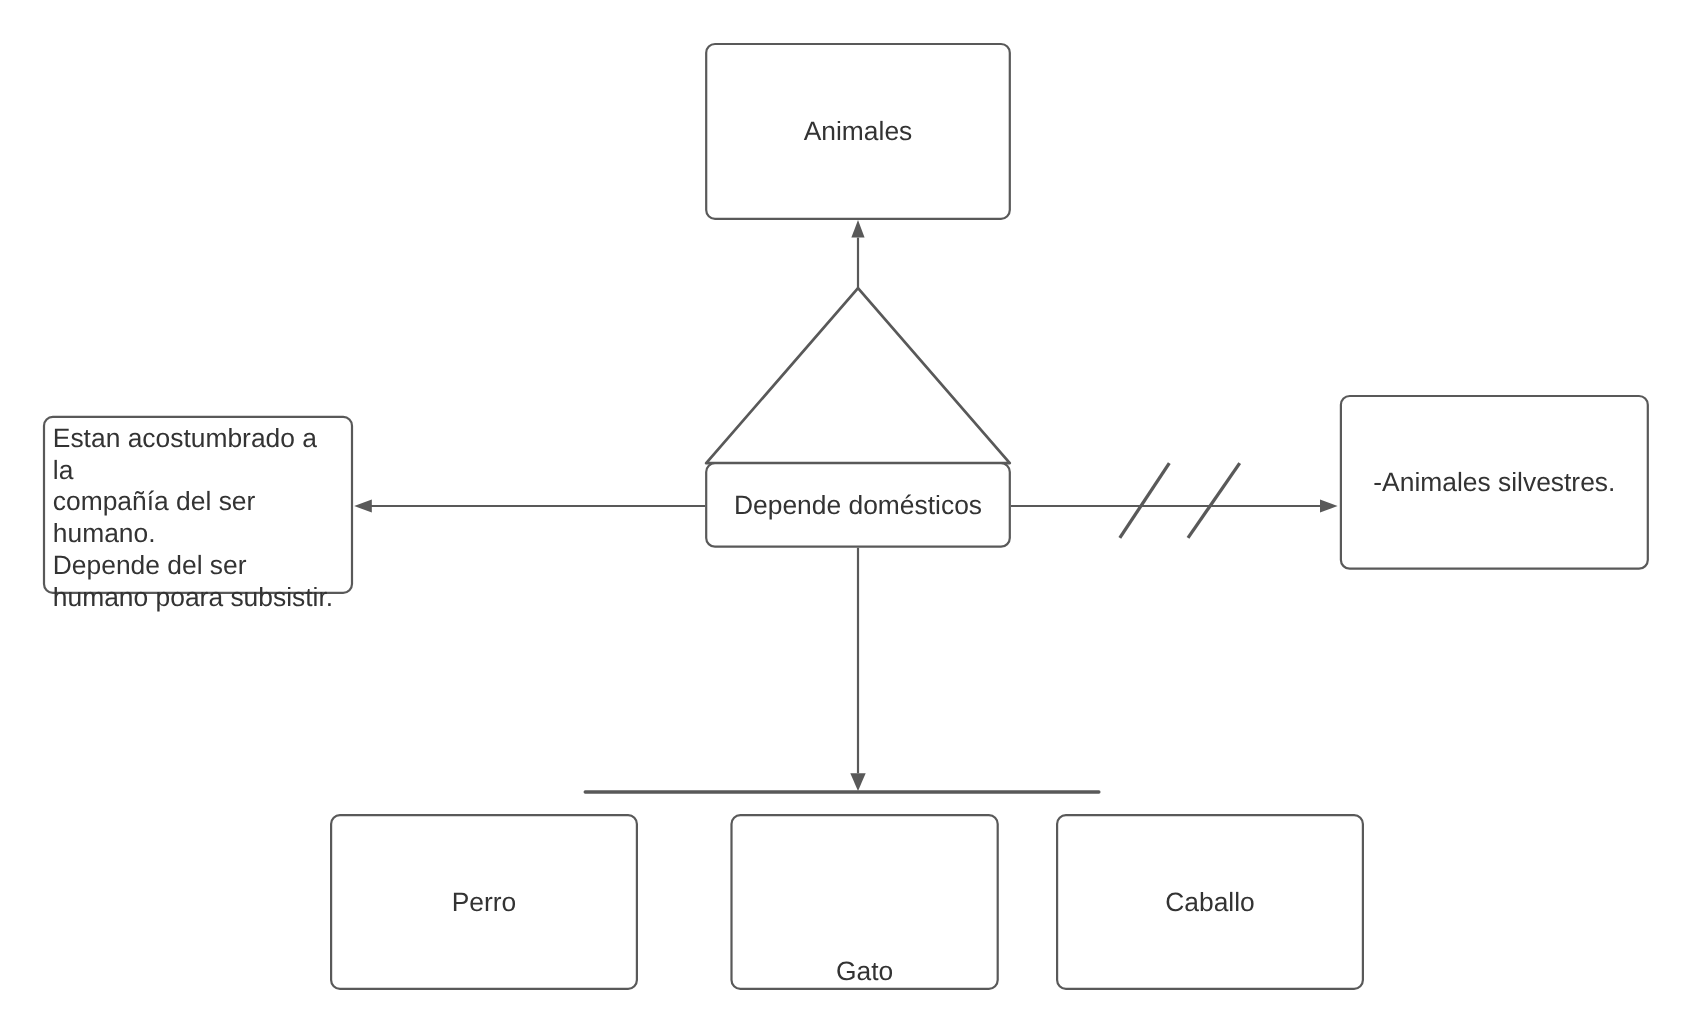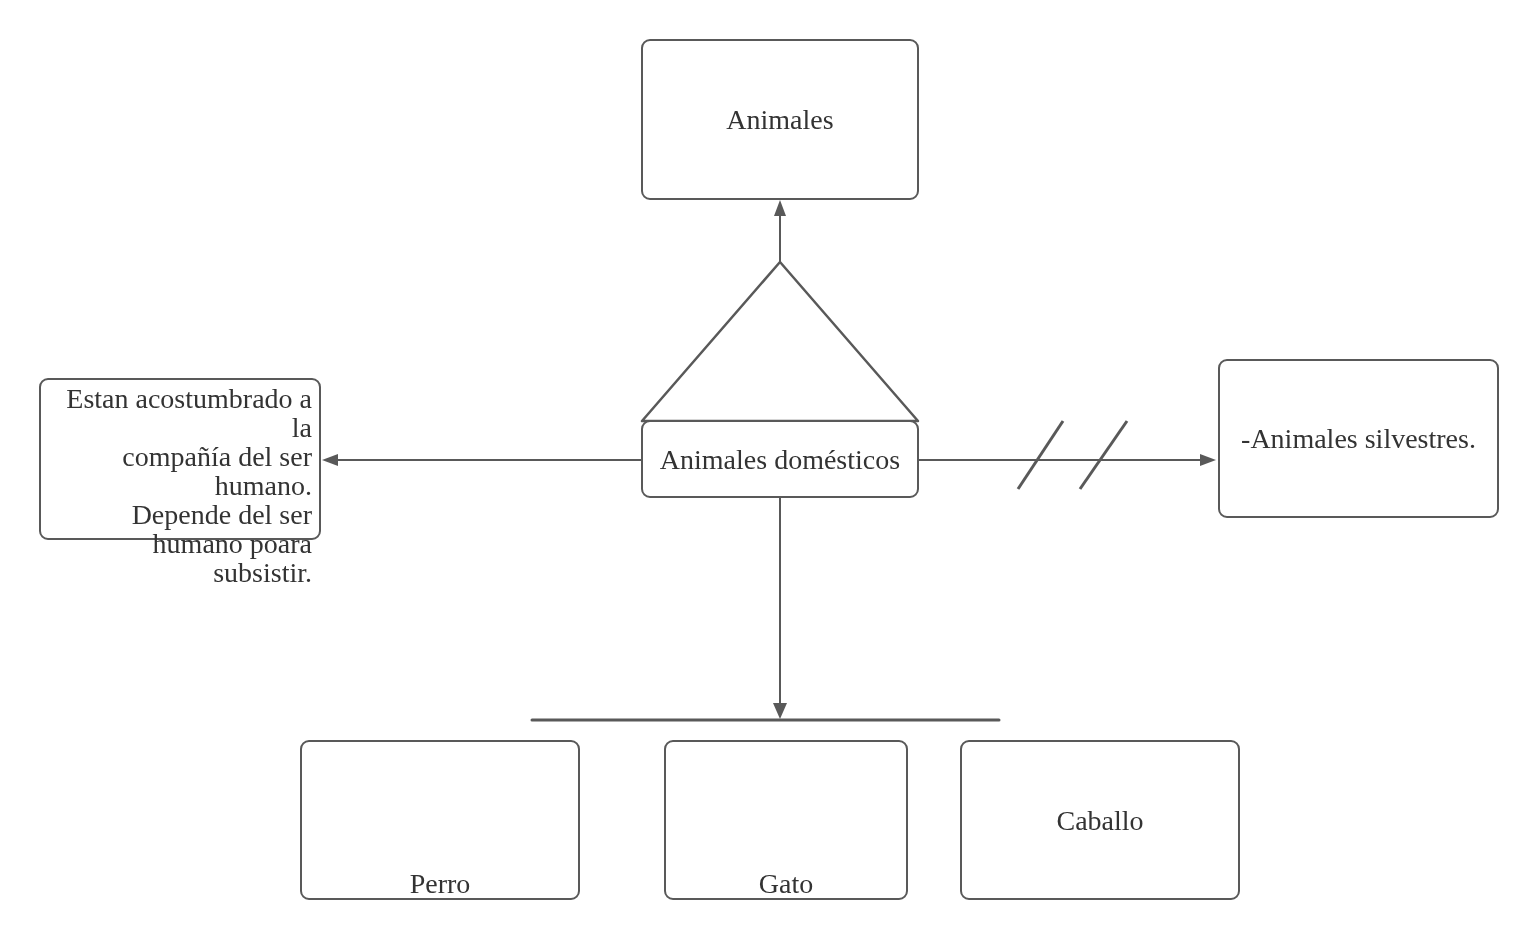--- a/index.html
+++ b/index.html
@@ -37,37 +37,36 @@
   }
   .node {
     position: absolute;
     box-sizing: border-box;
     background: #ffffff;
     border: 2px solid var(--stroke, #595959);
     border-radius: 9px;
     display: flex;
     align-items: center;
     justify-content: center;
-    font-size: 28px;
+    font-size: 24px;
     line-height: 29px;
     text-align: center;
-    font-family: Liberation Serif, serif;
   }
   .node.note {
     align-items: flex-start;
     justify-content: flex-start;
-    text-align: right;
+    text-align: left;
     padding: 4px 7px;
     white-space: pre-line;
   }
   .box-animales   { left: 641px;  top: 39px;  width: 278px; height: 161px; }
   .box-domesticos { left: 641px;  top: 420px; width: 278px; height: 78px;  }
   .box-nota       { left: 39px;   top: 378px; width: 282px; height: 162px; }
   .box-silvestres { left: 1218px; top: 359px; width: 281px; height: 159px; }
-  .box-perro      { left: 300px;  top: 740px; width: 280px; height: 160px; align-items: flex-end; }
+  .box-perro      { left: 300px;  top: 740px; width: 280px; height: 160px; }
   .box-gato       { left: 664px;  top: 740px; width: 244px; height: 160px; align-items: flex-end; }
   .box-caballo    { left: 960px;  top: 740px; width: 280px; height: 160px; }
 </style>
 </head>
 <body>
 
 <div class="canvas">
 
   <svg class="wires" viewBox="0 0 1540 940" xmlns="http://www.w3.org/2000/svg">
 
@@ -98,21 +97,21 @@
     </g>
 
     <line class="stroke-line" x1="532" y1="720" x2="999" y2="720" stroke-width="3" stroke-linecap="round"></line>
   </svg>
 
   <div class="node box-animales">
     <span>Animales</span>
   </div>
 
   <div class="node box-domesticos">
-    <span>Animales domésticos</span>
+    <span>Depende domésticos</span>
   </div>
 
   <div class="node note box-nota">
     <span>Estan acostumbrado a la
 compañía del ser
 humano.
 Depende del ser
 humano poara subsistir.</span>
   </div>
 

